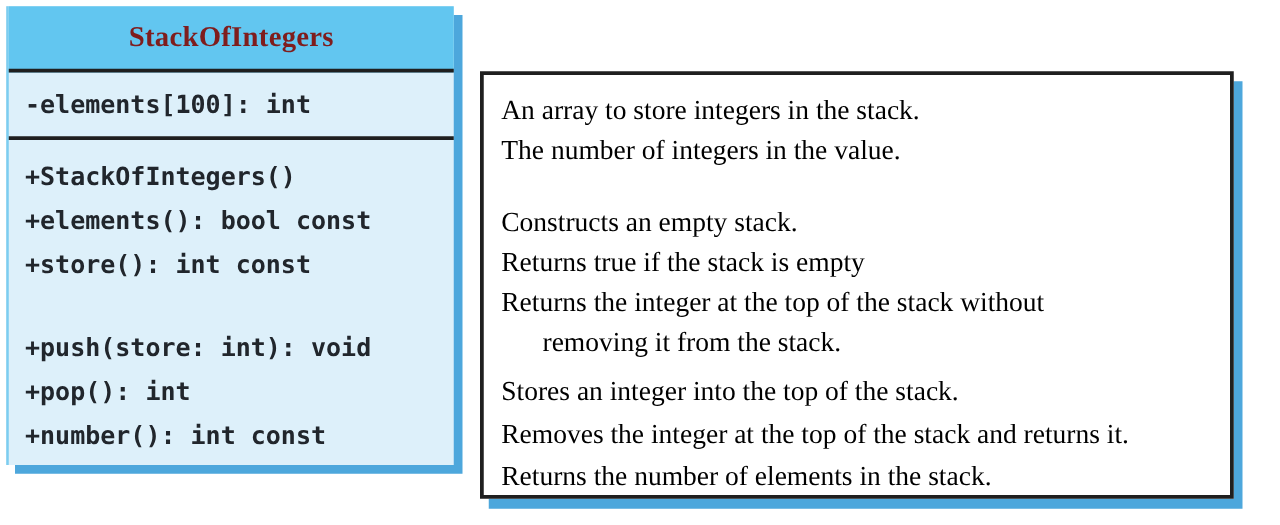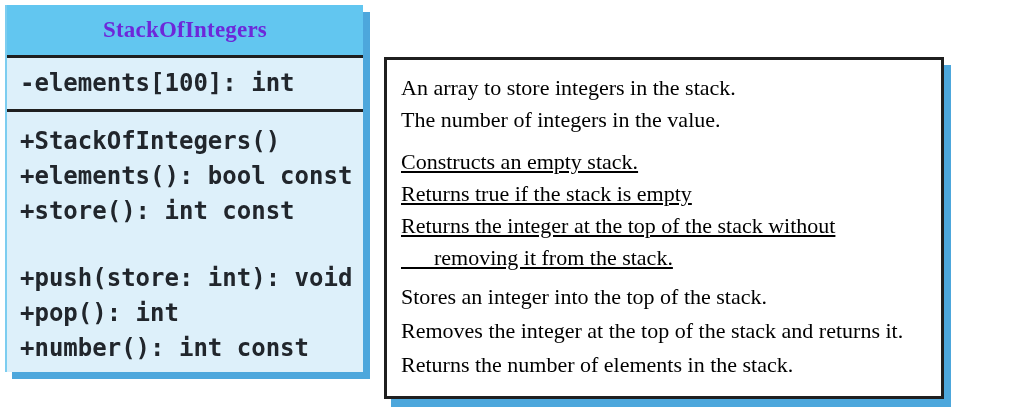--- a/index.html
+++ b/index.html
@@ -28,63 +28,63 @@
     background: #62C6F0;
     border-bottom: 3px solid #1F1F1F;
     display: flex;
     align-items: center;
     justify-content: center;
   }
   .class-title {
     font-family: "Liberation Serif", serif;
     font-weight: bold;
     font-size: 23px;
-    color: #6d28d9;
+    color: #7f1d1d;
     letter-spacing: 0.2px;
   }
   .class-attrs {
     padding: 8px 4px 9px 13px;
     border-bottom: 3px solid #1F1F1F;
   }
   .class-methods {
     padding: 12px 4px 6px 13px;
   }
   .mono-line {
     font-family: "DejaVu Sans Mono", monospace;
     font-weight: bold;
-    font-size: 24px;
+    font-size: 20px;
     line-height: 34px;
     color: #21262C;
     white-space: pre;
   }
   .class-methods .mono-line { line-height: 35px; }
   .method-group-gap { height: 32px; }
 
   
   .desc-box {
     position: absolute;
     left: 384px;
     top: 57px;
-    width: 560px;
+    width: 603px;
     height: 342px;
     box-sizing: border-box;
     background: #ffffff;
     border: 3px solid #1F1F1F;
     box-shadow: 7px 8px 0 #4DA7DC;
     padding: 12px 6px 0 14px;
     overflow: hidden;
   }
   .desc-line {
     font-family: "Liberation Serif", serif;
     font-size: 22px;
     line-height: 32px;
     color: #000000;
     white-space: pre-wrap;
   }
-  .desc-method-group1 { margin-top: 10px; text-decoration: underline; }
+  .desc-method-group1 { margin-top: 26px; }
   .desc-method-group2 { margin-top: 6px; }
   .desc-method-group2 .desc-line { line-height: 34px; }
 </style>
 </head>
 <body>
 
 <div class="canvas">
 
   <div class="class-box">
     <div class="class-header">

